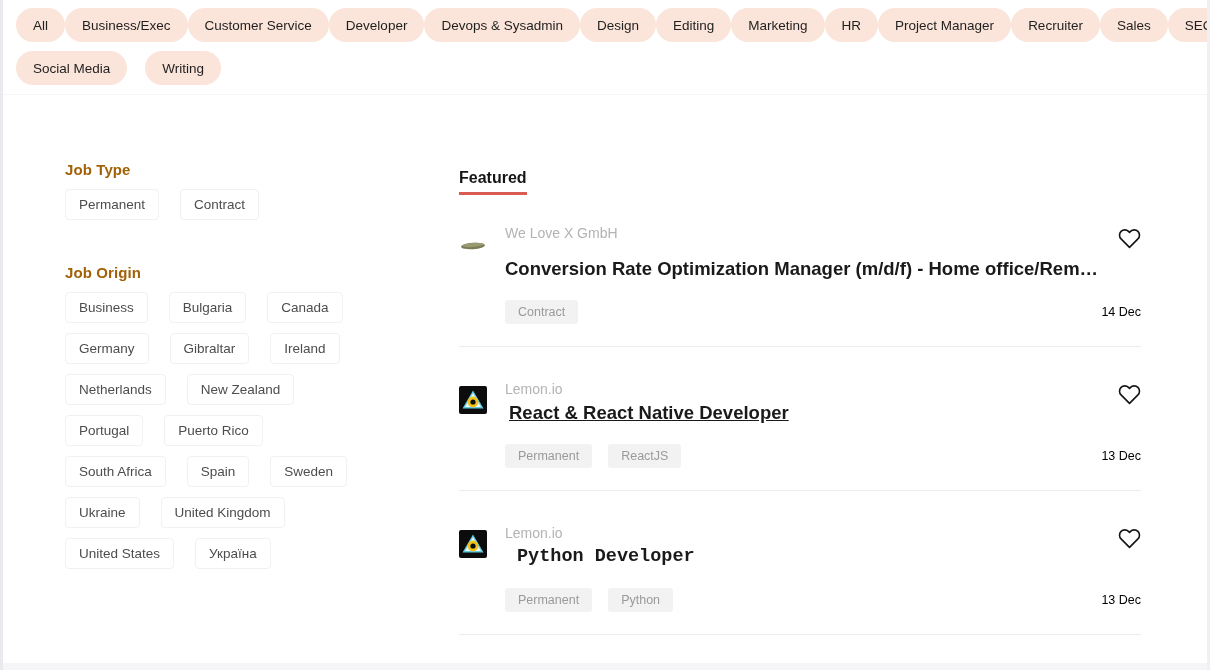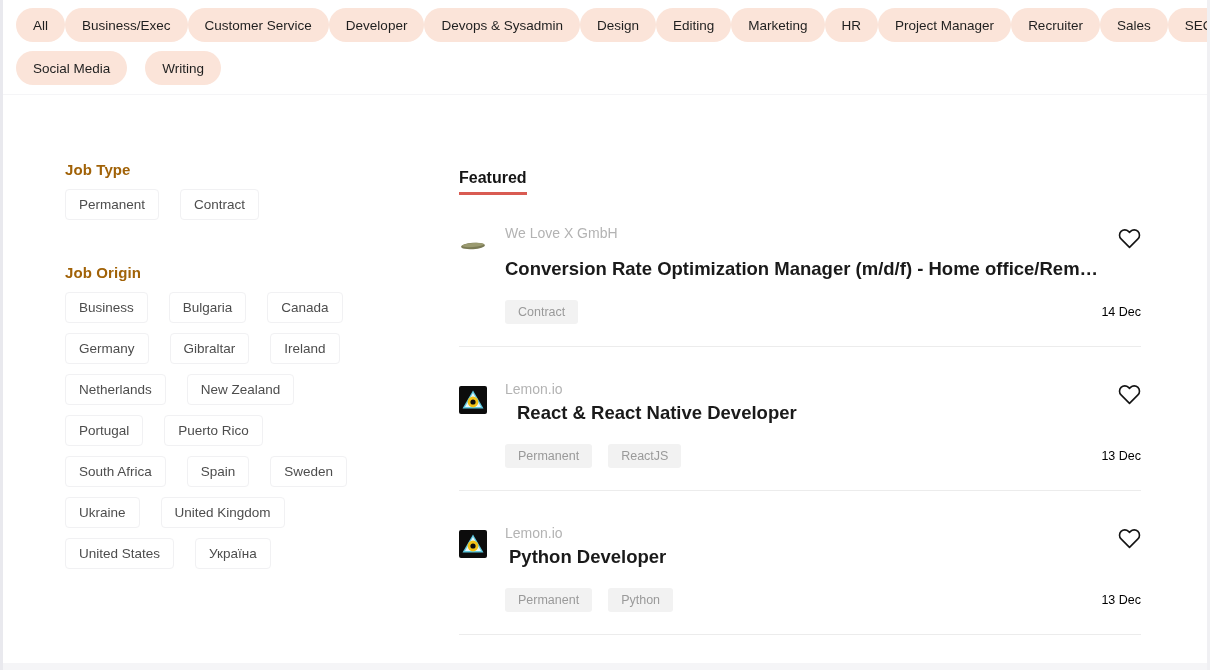--- a/index.html
+++ b/index.html
@@ -153,21 +153,21 @@
           <div class="job-head">
             <div class="logo-wrap"><svg width="28" height="28" viewBox="0 0 28 28">
                 <rect width="28" height="28" rx="2" fill="#0c0c0c"></rect>
                 <path d="M14 4.5 L24.5 22.5 L3.5 22.5 Z" fill="#5fc9df"></path>
                 <path d="M14 7 L22 21 L6 21 Z" fill="#eaf7fa"></path>
                 <circle cx="14" cy="16" r="5.4" fill="#f2c216"></circle>
                 <circle cx="14" cy="16" r="2.6" fill="#0c0c0c"></circle>
               </svg></div>
             <div class="job-info">
               <div class="company">Lemon.io</div>
-              <h3 class="title" style="margin: 4px 12px 0px;">React &amp; React Native Developer</h3>
+              <h3 class="title" style="margin: 4px 4px 0px; text-decoration: underline;">React &amp; React Native Developer</h3>
             </div>
             <button class="heart-btn"><span><svg width="23" height="21" viewBox="0 0 24 22" fill="none">
                   <path d="M20.84 3.61a5.5 5.5 0 0 0-7.78 0L12 4.67l-1.06-1.06a5.5 5.5 0 1 0-7.78 7.78L12 20.23l8.84-8.84a5.5 5.5 0 0 0 0-7.78z" stroke="#141414" stroke-width="1.7" stroke-linecap="round" stroke-linejoin="round"></path>
                 </svg></span></button>
           </div>
           <div class="meta">
             <div class="tags">
               <span class="tag">Permanent</span>
               <span class="tag">ReactJS</span>
             </div>
@@ -178,21 +178,21 @@
           <div class="job-head">
             <div class="logo-wrap"><svg width="28" height="28" viewBox="0 0 28 28">
                 <rect width="28" height="28" rx="2" fill="#0c0c0c"></rect>
                 <path d="M14 4.5 L24.5 22.5 L3.5 22.5 Z" fill="#5fc9df"></path>
                 <path d="M14 7 L22 21 L6 21 Z" fill="#eaf7fa"></path>
                 <circle cx="14" cy="16" r="5.4" fill="#f2c216"></circle>
                 <circle cx="14" cy="16" r="2.6" fill="#0c0c0c"></circle>
               </svg></div>
             <div class="job-info">
               <div class="company">Lemon.io</div>
-              <h3 class="title" style="margin: 4px 4px 0px;">Python Developer</h3>
+              <h3 class="title" style="margin: 4px 12px 0px; font-family: Liberation Mono, monospace;">Python Developer</h3>
             </div>
             <button class="heart-btn"><span><svg width="23" height="21" viewBox="0 0 24 22" fill="none">
                   <path d="M20.84 3.61a5.5 5.5 0 0 0-7.78 0L12 4.67l-1.06-1.06a5.5 5.5 0 1 0-7.78 7.78L12 20.23l8.84-8.84a5.5 5.5 0 0 0 0-7.78z" stroke="#141414" stroke-width="1.7" stroke-linecap="round" stroke-linejoin="round"></path>
                 </svg></span></button>
           </div>
           <div class="meta">
             <div class="tags">
               <span class="tag">Permanent</span>
               <span class="tag">Python</span>
             </div>

